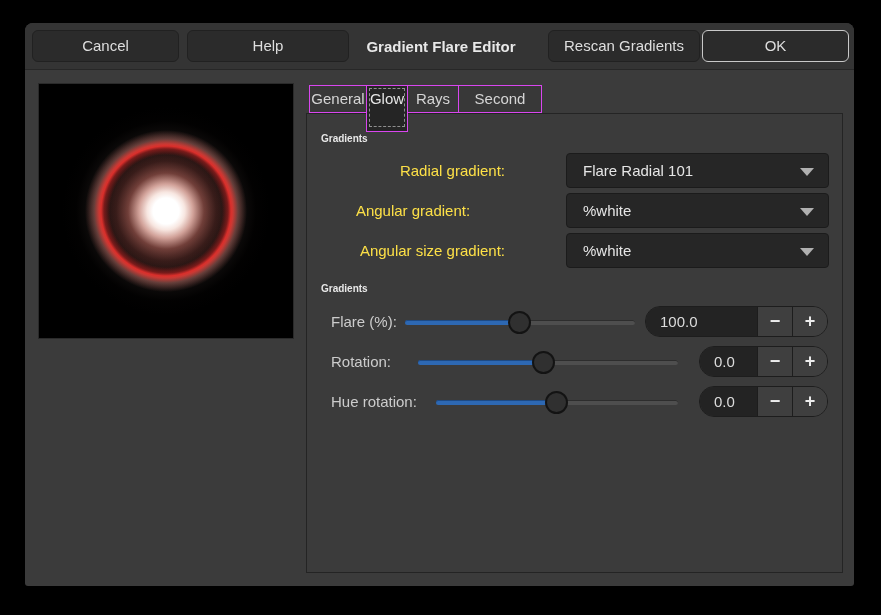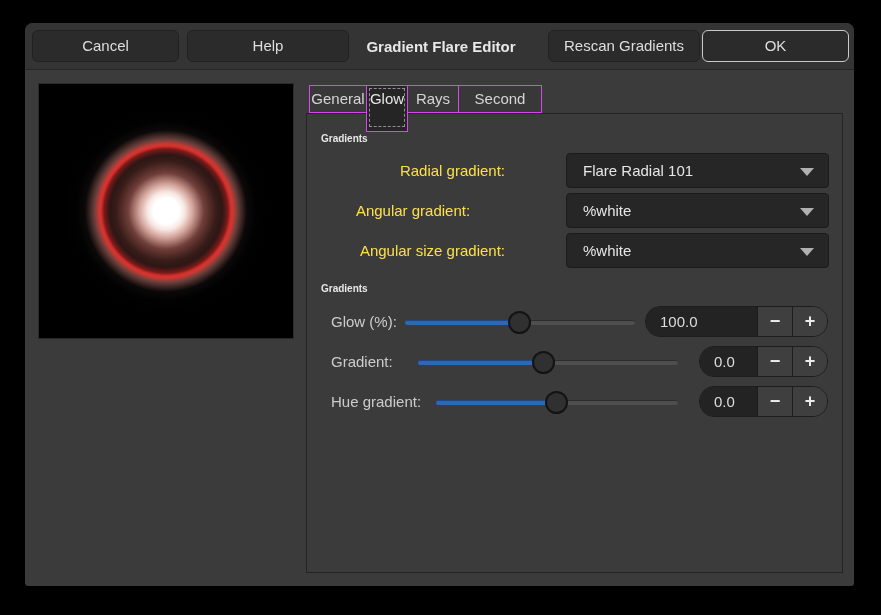--- a/index.html
+++ b/index.html
@@ -180,23 +180,23 @@
     <span>%white</span>
     <span class="dd-arrow"></span>
   </div>
   <div class="dropdown dd-2">
     <span>%white</span>
     <span class="dd-arrow"></span>
   </div>
 
   <div class="section-title st-parameters">Gradients</div>
 
-  <div class="param-label pl-0">Glow (%):</div>
-  <div class="param-label pl-1">Gradient:</div>
-  <div class="param-label pl-2">Hue gradient:</div>
+  <div class="param-label pl-0">Flare (%):</div>
+  <div class="param-label pl-1">Rotation:</div>
+  <div class="param-label pl-2">Hue rotation:</div>
 
   <div class="slider sl-0">
     <div class="track"></div>
     <div class="fill" style="width: 49.6%;"></div>
     <div class="thumb" style="left: calc(49.6% - 11.5px);"></div>
   </div>
   <div class="slider sl-1">
     <div class="track"></div>
     <div class="fill" style="width: 48.1%;"></div>
     <div class="thumb" style="left: calc(48.1% - 11.5px);"></div>

